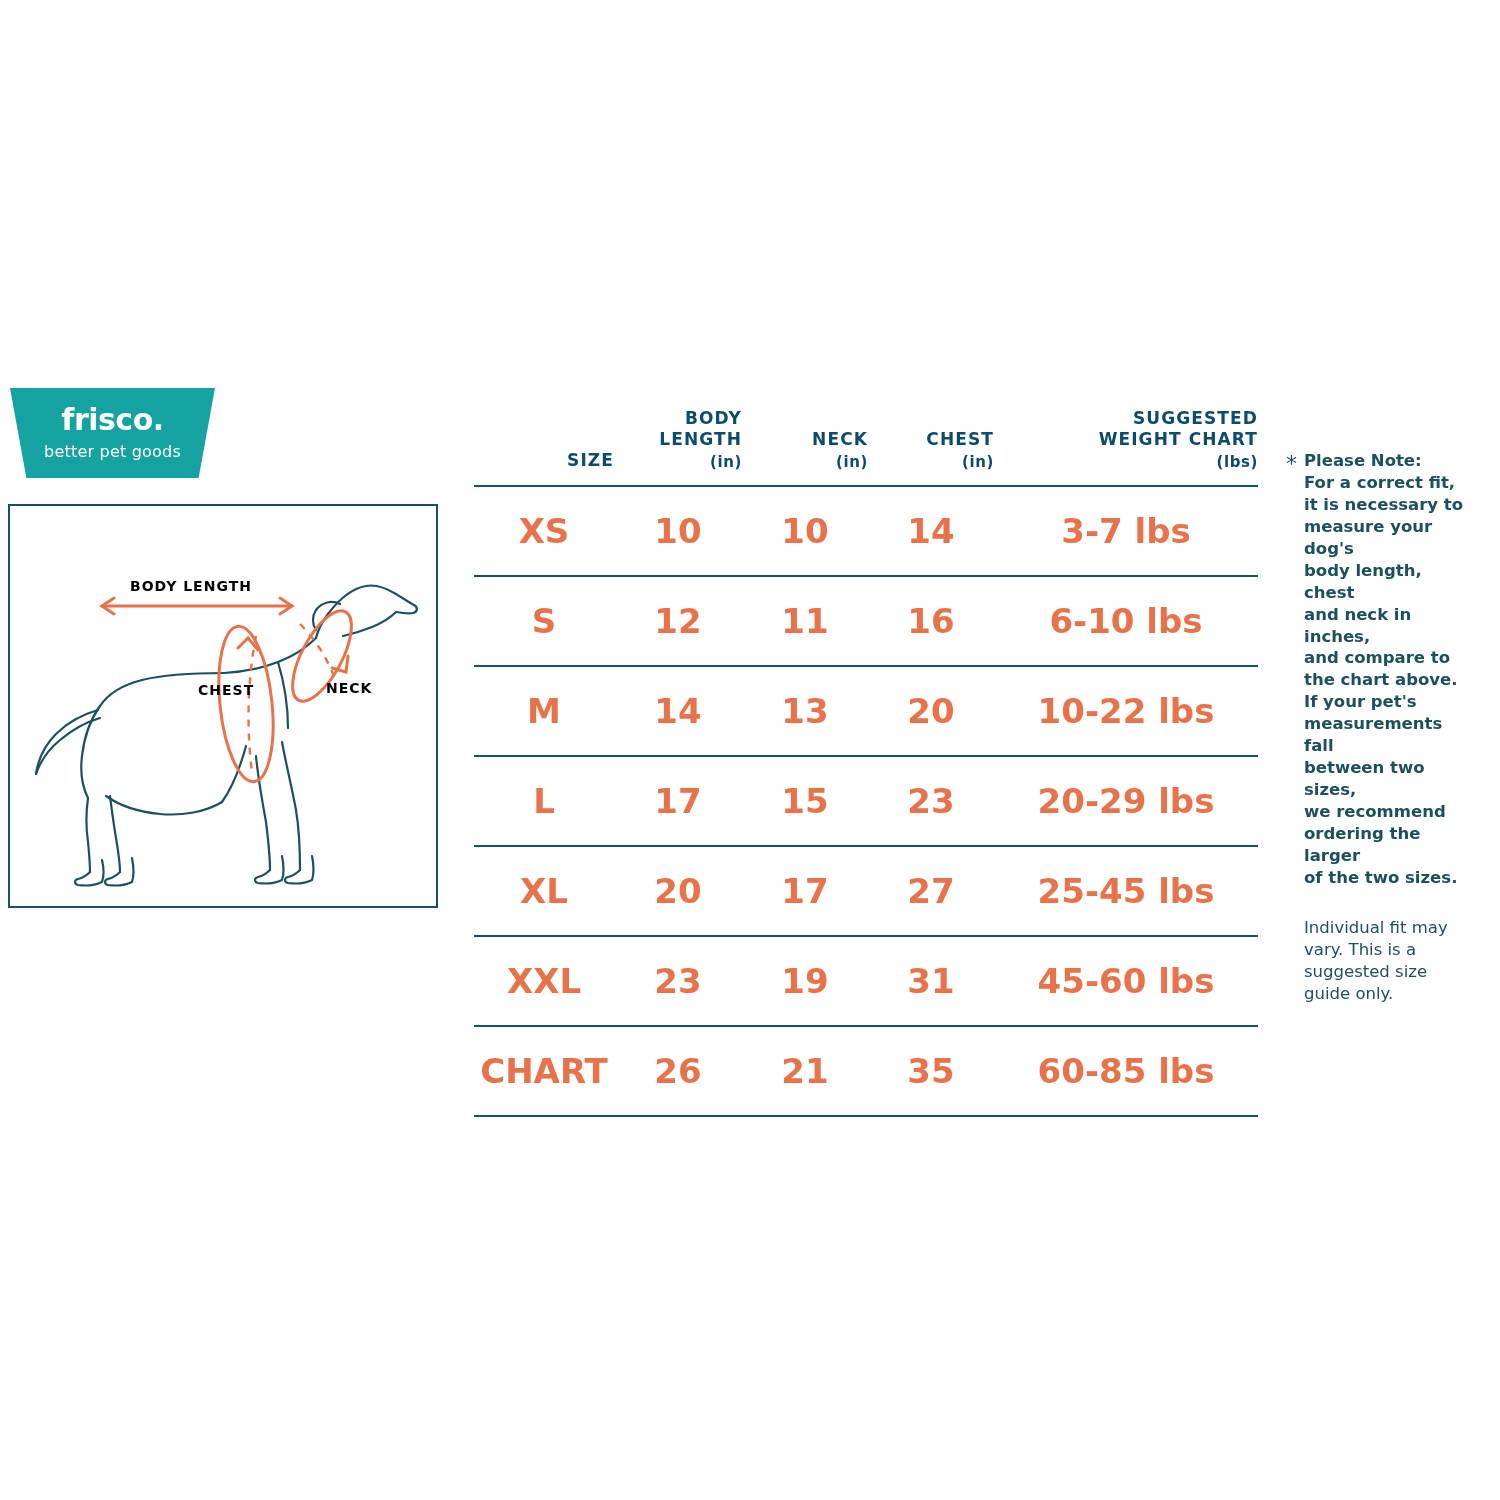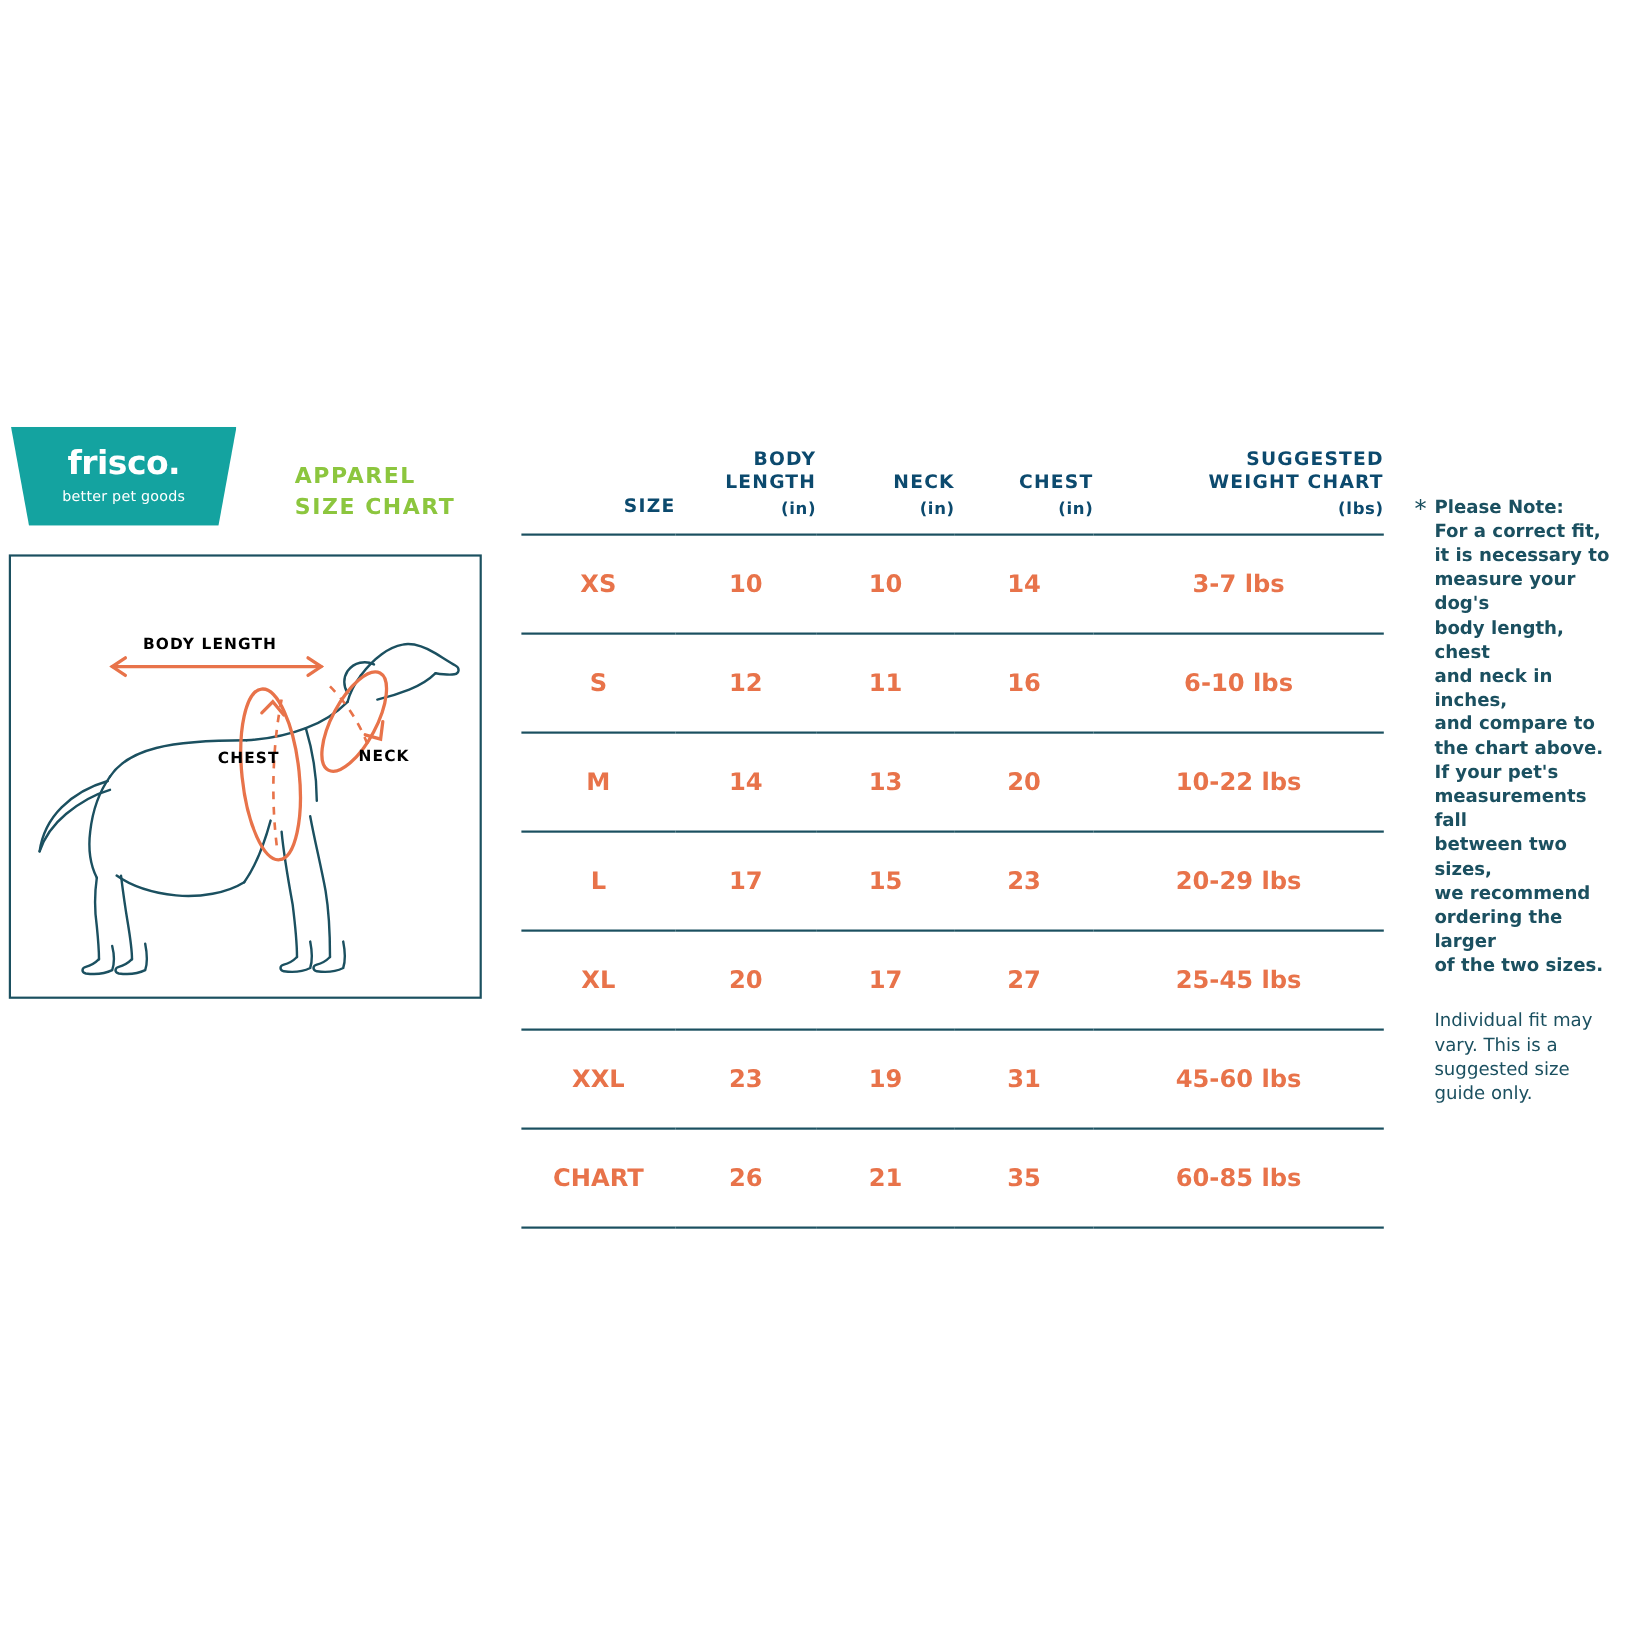--- a/index.html
+++ b/index.html
@@ -39,21 +39,21 @@
   }
   .brand-name {
     font-family: "DejaVu Sans", sans-serif;
     font-size: 30px;
     font-weight: bold;
     letter-spacing: -0.5px;
     line-height: 1;
   }
   .brand-tag {
     font-family: "DejaVu Sans", sans-serif;
-    font-size: 13px;
+    font-size: 16px;
     margin-top: 7px;
     letter-spacing: 0.2px;
   }
 
   
   .apparel-label {
     position: absolute;
     left: 268px;
     top: 418px;
     width: 200px;
@@ -117,21 +117,21 @@
     display: block;
     font-weight: bold;
     font-size: 15px;
     letter-spacing: 0.6px;
     padding-top: 2px;
   }
   table.size-table td {
     color: #e8734a;
     font-family: "DejaVu Sans", sans-serif;
     font-weight: bold;
-    font-size: 22px;
+    font-size: 34px;
     text-align: center;
     height: 86px;
     border-bottom: 2px solid #1b5060;
     white-space: nowrap;
   }
   .col-size { width: 140px; }
   .col-body { width: 128px; }
   .col-neck { width: 126px; }
   .col-chest { width: 126px; }
   .col-weight { width: 264px; }
@@ -170,22 +170,20 @@
 </head>
 <body>
 
 <div class="page">
 
   <div class="brand-badge">
     <div class="brand-name">frisco.</div>
     <div class="brand-tag">better pet goods</div>
   </div>
 
-  <div class="apparel-label" style="white-space: pre-line;">APPAREL
-SIZE  CHART</div>
 
   <div class="diagram-box">
     <svg class="diagram-svg" width="426" height="400" viewBox="0 0 426 400">
       <g fill="none" stroke="#1b5060" stroke-width="2.2" stroke-linecap="round" stroke-linejoin="round">
 
         <path d="M318 108 C330 92 344 82 356 80 C366 78 376 82 386 88 C394 93 400 97 404 99 C408 101 408 106 403 107 C398 108 392 107 386 106"></path>
         <path d="M386 106 C380 112 372 117 362 121 C352 125 342 128 333 130"></path>
         <path d="M318 108 C312 116 308 124 306 132"></path>
 
         <path d="M330 98 C322 94 312 96 306 104 C302 110 302 118 306 124"></path>

